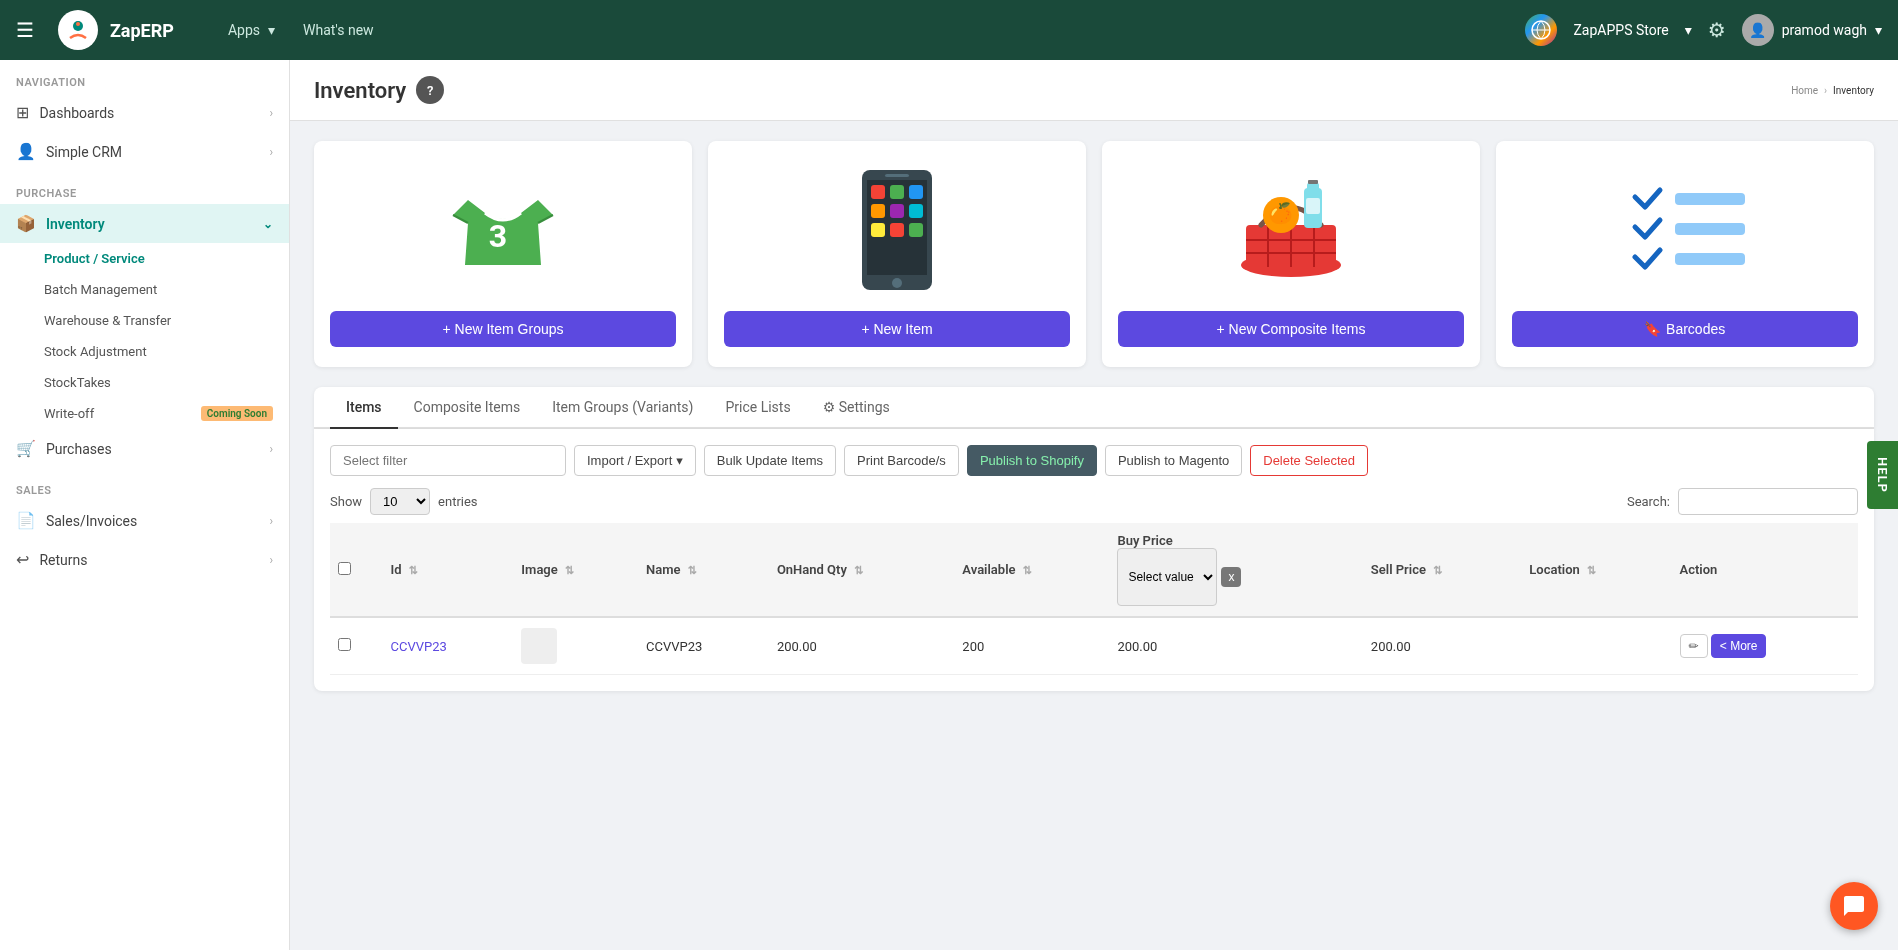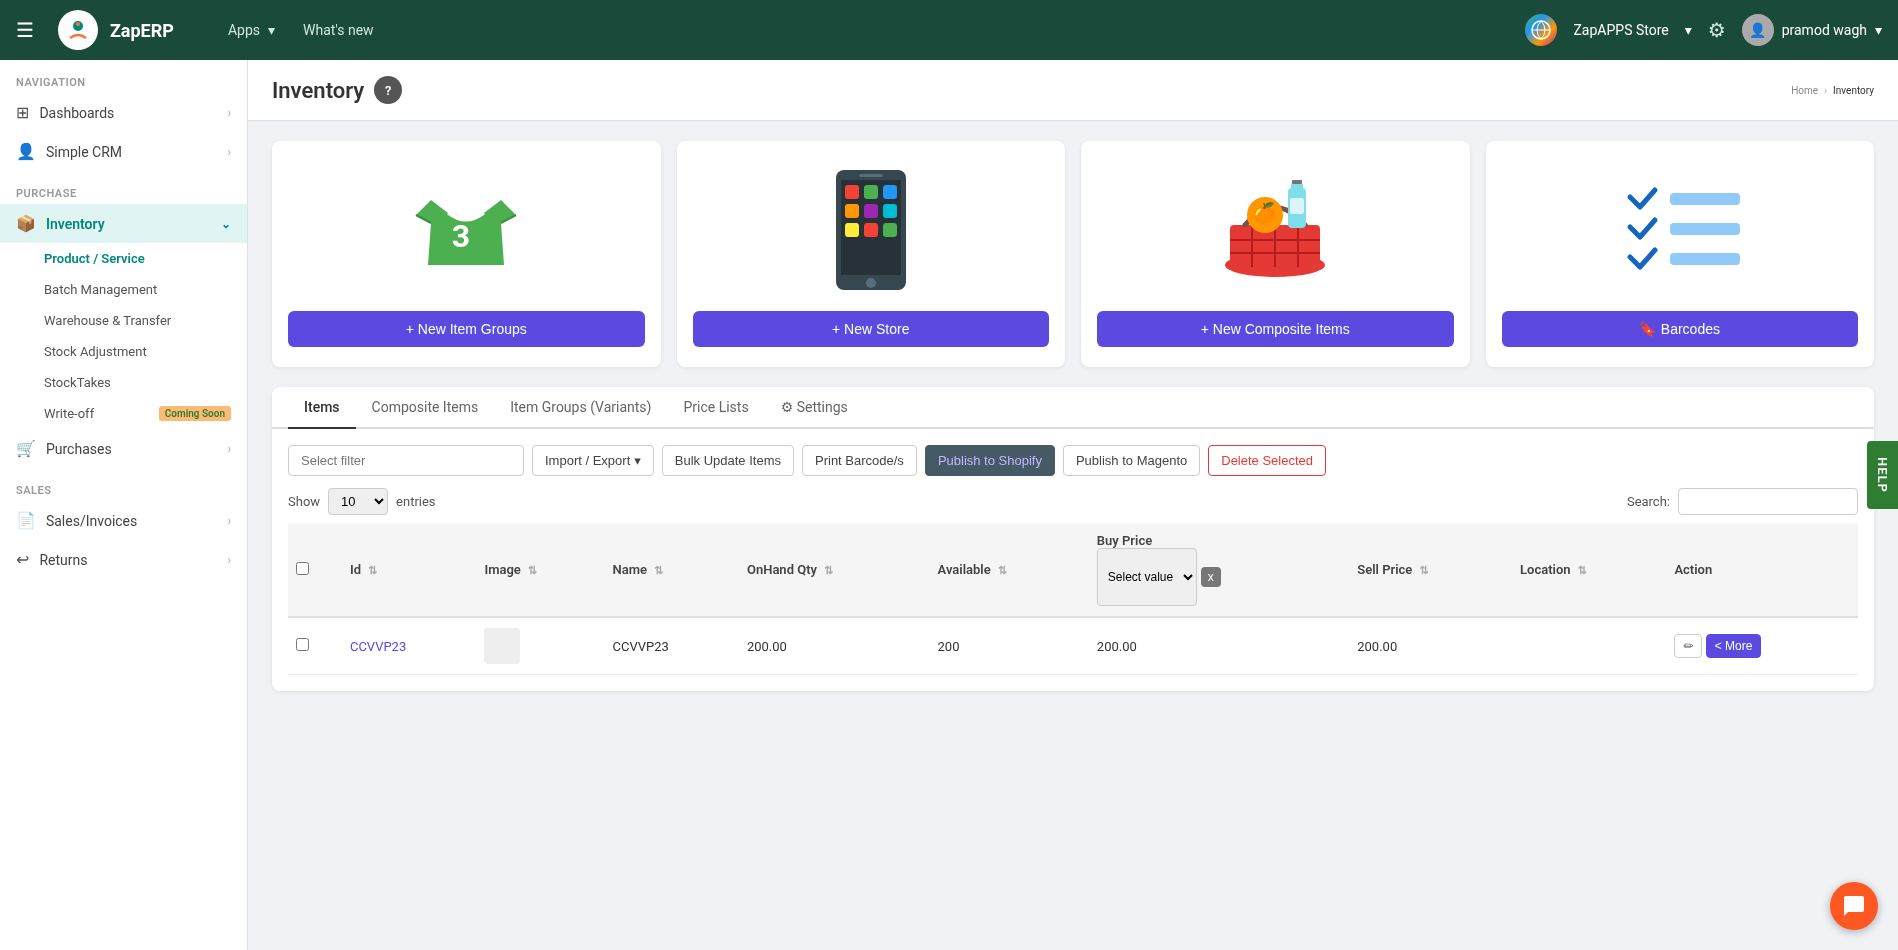--- a/index.html
+++ b/index.html
@@ -33,21 +33,21 @@
     .zapapps-icon { width: 32px; height: 32px; border-radius: 50%; background: linear-gradient(135deg, #4CAF50, #2196F3, #FF9800, #9C27B0); display: flex; align-items: center; justify-content: center; }
     .gear-btn { color: #cce8df; font-size: 20px; cursor: pointer; }
     .user-btn { display: flex; align-items: center; gap: 8px; color: white; font-size: 14px; cursor: pointer; }
     .user-avatar { width: 32px; height: 32px; border-radius: 50%; background: #aaa; display: flex; align-items: center; justify-content: center; font-size: 14px; color: white; }
 
     
     .main-layout { display: flex; flex: 1; overflow: hidden; }
 
     
     .sidebar {
-      width: 248px;
+      width: 290px;
       background: white;
       border-right: 1px solid #e0e0e0;
       overflow-y: auto;
       flex-shrink: 0;
     }
     .sidebar-section-label { font-size: 11px; color: #999; font-weight: 600; padding: 16px 16px 4px; letter-spacing: 0.5px; text-transform: uppercase; }
     .sidebar-item {
       display: flex; align-items: center; justify-content: space-between;
       padding: 10px 16px;
       cursor: pointer;
@@ -84,21 +84,21 @@
     .tabs-section { background: white; margin: 0 24px; border-radius: 8px 8px 0 0; box-shadow: 0 1px 4px rgba(0,0,0,0.08); }
     .tabs-bar { display: flex; border-bottom: 2px solid #e0e0e0; padding: 0 16px; }
     .tab { padding: 12px 16px; font-size: 14px; color: #666; cursor: pointer; border-bottom: 2px solid transparent; margin-bottom: -2px; display: flex; align-items: center; gap: 6px; }
     .tab.active { color: #333; border-bottom-color: #333; font-weight: 500; }
 
     
     .table-section { background: white; margin: 0 24px; padding: 16px; box-shadow: 0 1px 4px rgba(0,0,0,0.08); border-radius: 0 0 8px 8px; margin-bottom: 20px; }
     .table-toolbar { display: flex; align-items: center; gap: 8px; margin-bottom: 12px; flex-wrap: wrap; }
     .filter-input { border: 1px solid #ccc; border-radius: 4px; padding: 7px 12px; font-size: 13px; width: 236px; color: #aaa; }
     .toolbar-btn { border: 1px solid #ccc; background: white; border-radius: 4px; padding: 7px 12px; font-size: 13px; cursor: pointer; color: #444; display: flex; align-items: center; gap: 4px; }
-    .toolbar-btn.primary { background: #455a64; color: #c4b5fd; border-color: #455a64; justify-content: center; }
+    .toolbar-btn.primary { background: #455a64; color: #86efac; border-color: #455a64; justify-content: center; }
     .toolbar-btn.danger { color: #e53935; border-color: #e53935; }
     .show-entries { display: flex; align-items: center; gap: 8px; font-size: 13px; color: #555; }
     .show-select { border: 1px solid #ccc; border-radius: 4px; padding: 4px 8px; font-size: 13px; }
     .search-row { display: flex; align-items: center; gap: 8px; margin-left: auto; font-size: 13px; color: #555; }
     .search-input { border: 1px solid #ccc; border-radius: 4px; padding: 5px 10px; font-size: 13px; width: 180px; }
     .table-controls { display: flex; align-items: center; justify-content: space-between; margin-bottom: 8px; }
 
     
     .data-table { width: 100%; border-collapse: collapse; font-size: 13px; }
     .data-table th { background: #f5f5f5; padding: 10px 8px; text-align: left; font-weight: 600; color: #444; border-bottom: 2px solid #ddd; white-space: nowrap; }
@@ -289,21 +289,21 @@
             <rect x="62" y="39" width="14" height="14" rx="3" fill="#00bcd4"></rect>
             <rect x="24" y="58" width="14" height="14" rx="3" fill="#ffeb3b"></rect>
             <rect x="43" y="58" width="14" height="14" rx="3" fill="#f44336"></rect>
             <rect x="62" y="58" width="14" height="14" rx="3" fill="#4caf50"></rect>
 
             <circle cx="50" cy="118" r="5" fill="#546e7a"></circle>
 
             <rect x="38" y="9" width="24" height="3" rx="2" fill="#546e7a"></rect>
           </svg>
         </div>
-        <button class="card-btn">+ New Store</button>
+        <button class="card-btn">+ New Item</button>
       </div>
 
       <div class="card">
         <div class="card-illustration">
           <svg width="130" height="120" viewBox="0 0 130 120">
 
             <ellipse cx="65" cy="95" rx="50" ry="12" fill="#e53935"></ellipse>
             <rect x="20" y="55" width="90" height="42" rx="4" fill="#e53935"></rect>
 
             <line x1="20" y1="70" x2="110" y2="70" stroke="#b71c1c" stroke-width="2"></line>

